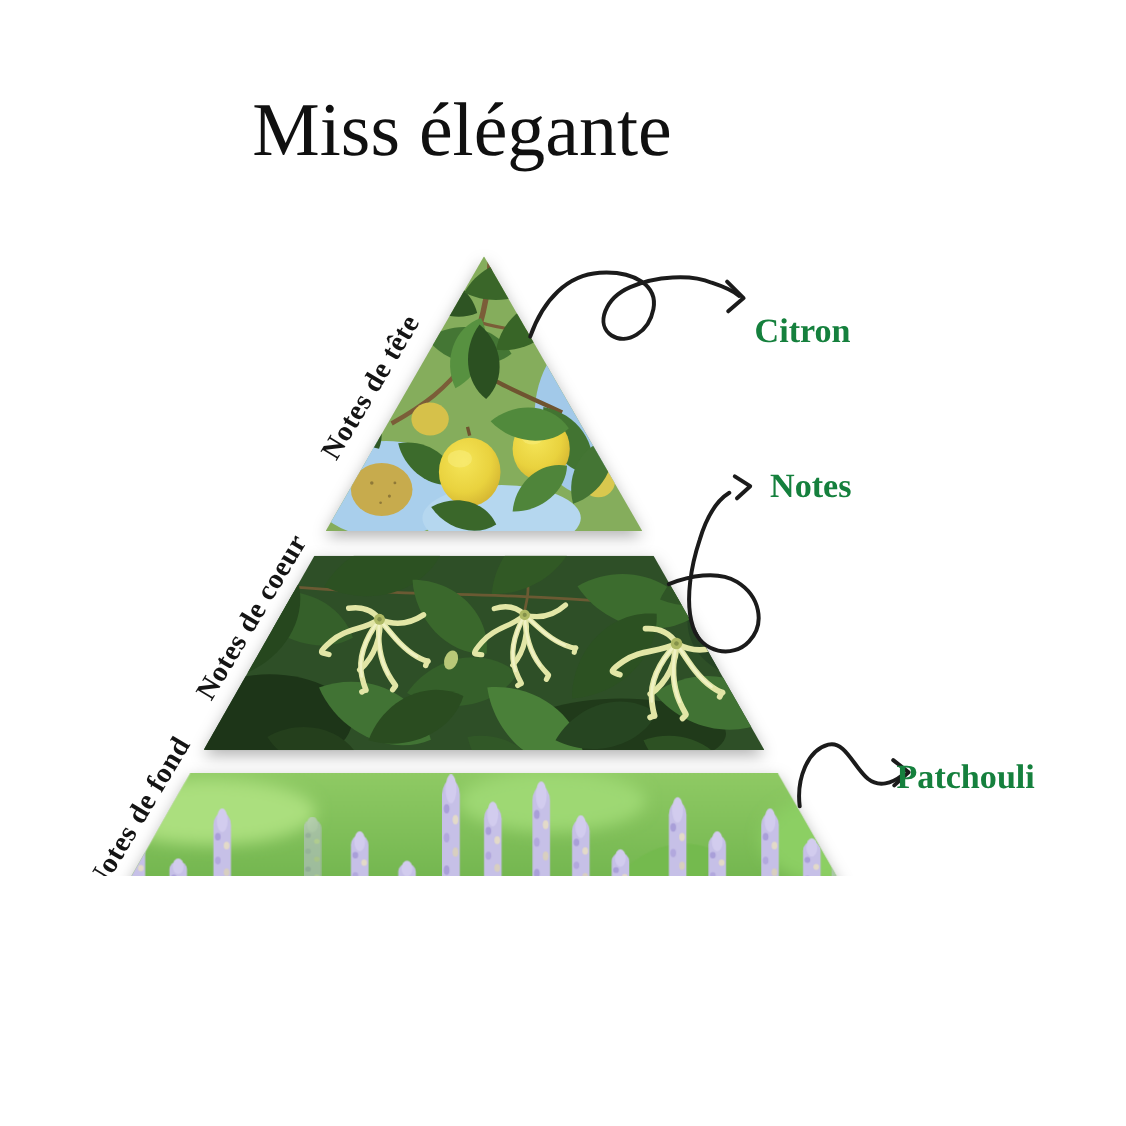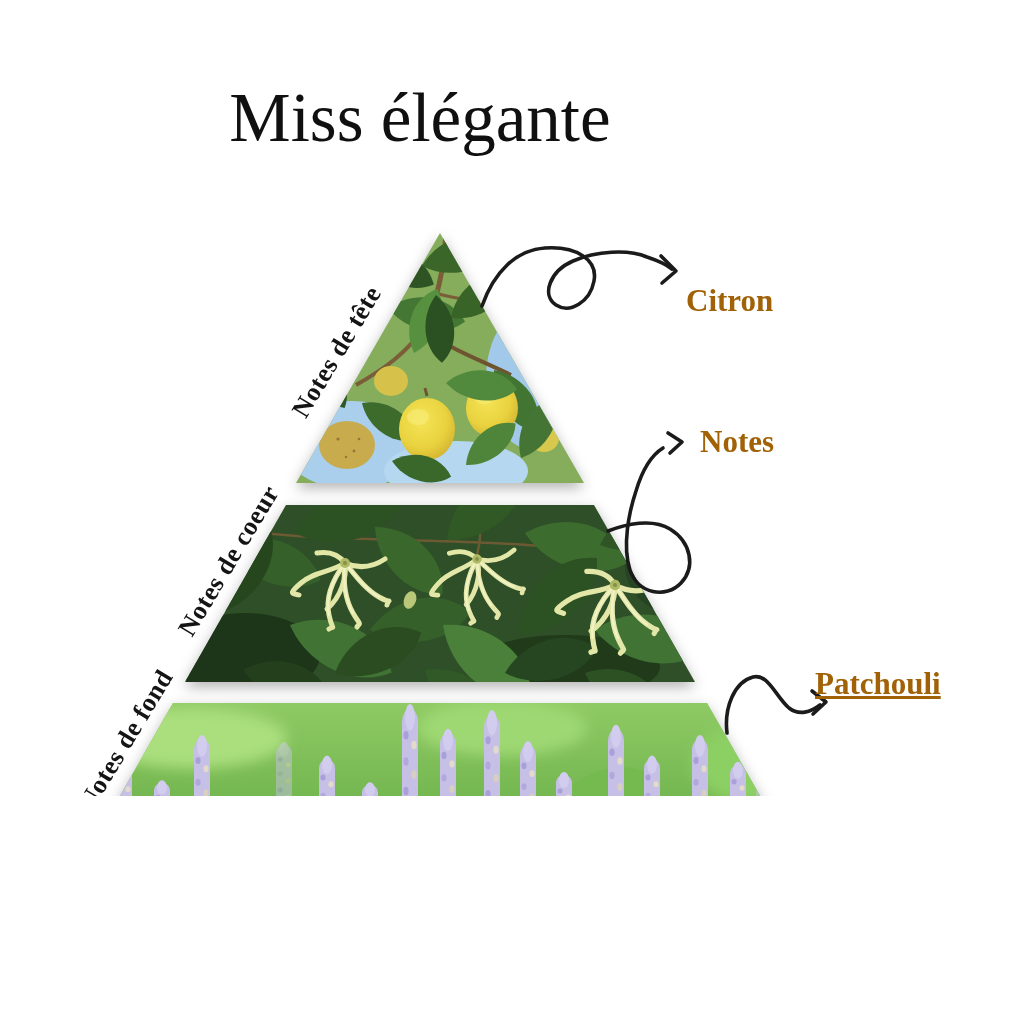--- a/index.html
+++ b/index.html
@@ -21,25 +21,25 @@
   .tier-base{left:72px;top:703px;width:736px;height:177px;}
   .tier-base .clip{clip-path:polygon(13.7% 0, 86.3% 0, 100% 100%, 0 100%);}
   .side-label{
     position:absolute;font-weight:700;font-size:26px;color:#141414;white-space:nowrap;
     transform:translate(-50%,-50%) rotate(-59deg);letter-spacing:0.5px;
   }
   .side-label.l1{left:337px;top:352px;}
   .side-label.l2{left:229px;top:561px;}
   .side-label.l3{left:126px;top:740px;}
   .note-label{
-    position:absolute;font-weight:700;font-size:31px;color:#a16207;white-space:nowrap;
+    position:absolute;font-weight:700;font-size:31px;color:#15803d;white-space:nowrap;
   }
   .note-citron{left:686px;top:283px;}
   .note-ylang{left:700px;top:424px;}
-  .note-patchouli{left:815px;top:666px;text-decoration:underline;}
+  .note-patchouli{left:815px;top:688px;}
   .arrows{position:absolute;left:0;top:0;width:1024px;height:1024px;pointer-events:none;}
   .arrows path{fill:none;stroke:#1b1b1b;stroke-width:3.6;stroke-linecap:round;stroke-linejoin:round;}
 </style>
 </head>
 <body>
 
 <div class="canvas">
 
   <div class="title">Miss élégante</div>
 

